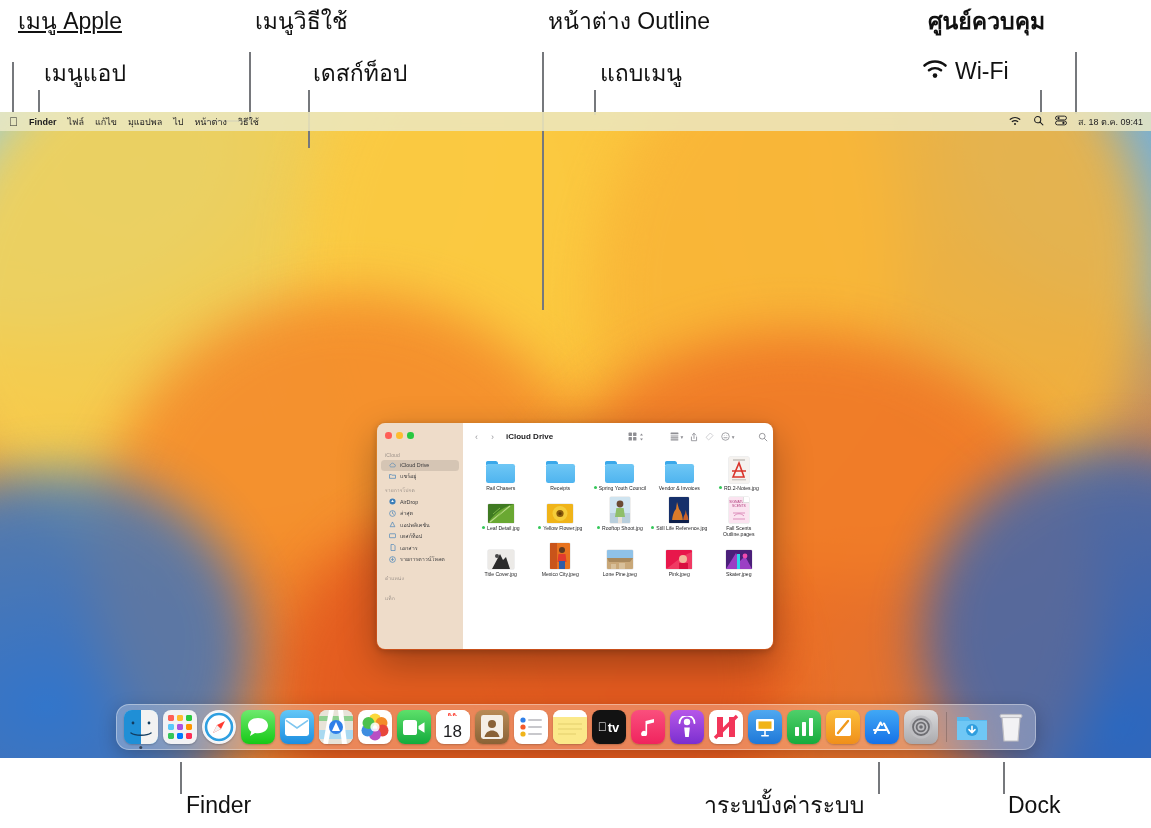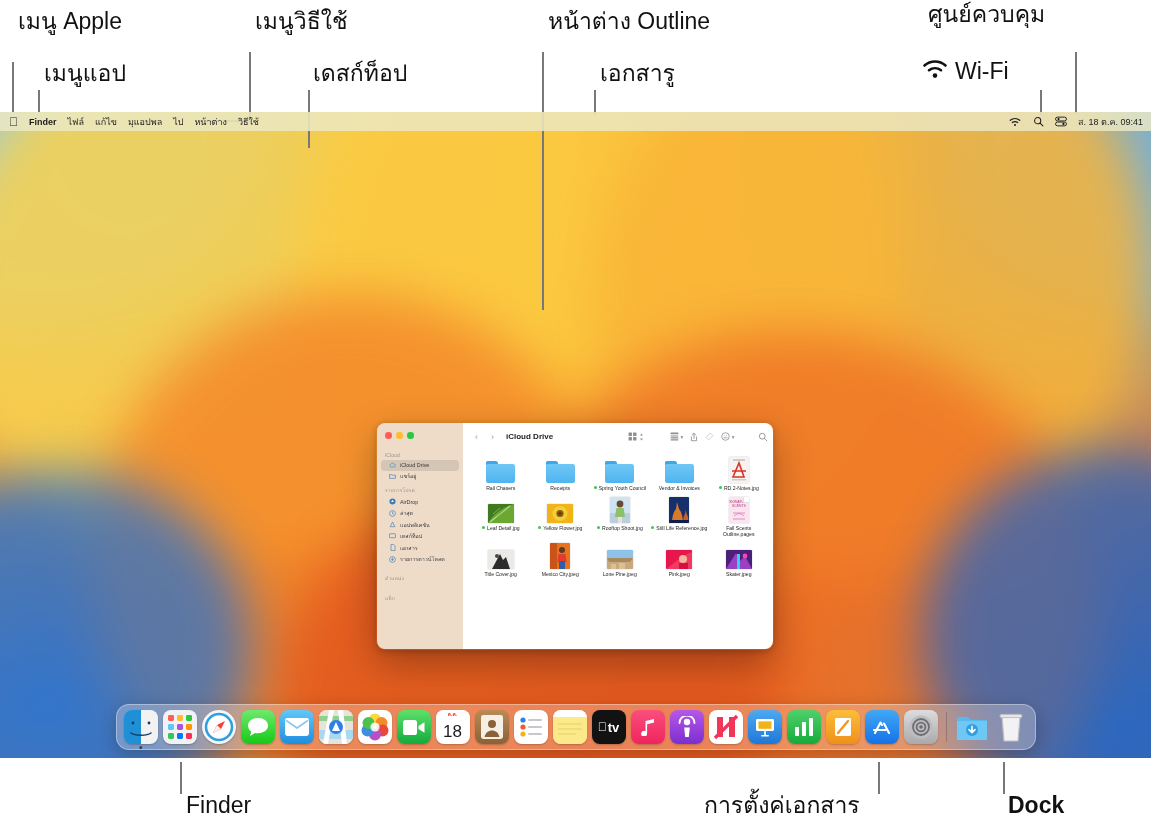--- a/index.html
+++ b/index.html
@@ -46,21 +46,21 @@
 
   
   #menubar {
     position:absolute; left:0; top:0; width:1151px; height:19px;
     background:rgba(235,233,198,0.82);
     backdrop-filter:blur(18px);
     display:flex; align-items:center; z-index:40;
     font-size:9px; color:#1c1c1e;
   }
   #menubar .left { display:flex; align-items:center; gap:11px; padding-left:9px; }
-  #menubar .right { margin-left:auto; display:flex; align-items:center; gap:11px; padding-right:8px; }
+  #menubar .right { margin-left:auto; display:flex; align-items:flex-start; gap:11px; padding-right:8px; }
   .mb-item { cursor:default; white-space:nowrap; }
   .mb-item.bold { font-weight:bold; }
   .apple-logo { font-size:12px; line-height:1; }
   .mb-icon { width:12px; height:12px; display:inline-flex; align-items:center; justify-content:center; }
   .mb-icon svg { display:block; }
   #clock { font-size:9px; white-space:nowrap; }
 
   
   #finder {
     position:absolute; left:376px; top:310px; width:398px; height:228px;
@@ -798,34 +798,34 @@
 <div class="leader h" style="left:205px; top:120px; width:46px; height:2px;"></div>
 <div class="leader" style="left:308px; top:90px;  height:58px;"></div>
 <div class="leader" style="left:542px; top:52px;  height:258px;"></div>
 <div class="leader" style="left:594px; top:90px;  height:25px;"></div>
 <div class="leader" style="left:1075px;top:52px;  height:62px;"></div>
 <div class="leader" style="left:1040px;top:90px;  height:25px;"></div>
 <div class="leader" style="left:180px; top:762px; height:32px;"></div>
 <div class="leader" style="left:878px; top:762px; height:32px;"></div>
 <div class="leader" style="left:1003px;top:762px; height:32px;"></div>
 
-<div class="callout" style="left:18px;  top:8px;">เมนู Apple</div>
+<div class="callout" style="left:18px;  top:8px;text-decoration:underline;">เมนู Apple</div>
 <div class="callout" style="left:44px;  top:60px;">เมนูแอป</div>
 <div class="callout" style="left:255px; top:8px;text-align:right;">เมนูวิธีใช้</div>
 <div class="callout" style="left:313px; top:60px;">เดสก์ท็อป</div>
 <div class="callout" style="left:548px; top:8px;">หน้าต่าง Outline</div>
-<div class="callout" style="left:600px; top:60px;">เอกสารู</div>
-<div class="callout" style="left:928px; top:1px;">ศูนย์ควบคุม</div>
+<div class="callout" style="left:600px; top:60px;">แถบเมนู</div>
+<div class="callout" style="left:928px; top:8px;font-weight:bold;">ศูนย์ควบคุม</div>
 <div class="callout" style="left:922px; top:58px; display:flex; align-items:center; gap:7px;">
   <span>
     <svg width="26" height="20" viewBox="0 0 26 20">
         <g fill="none" stroke="#111" stroke-width="2.6" stroke-linecap="round">
       <path d="M2.5 6.5a16 16 0 0 1 21 0"></path>
           <path d="M7 11.2a10 10 0 0 1 12 0"></path>
         </g>
       <circle cx="13" cy="16.6" r="2.3" fill="#111"></circle>
       </svg>
   </span>
   <span>Wi-Fi</span>
 </div>
 <div class="callout" style="left:186px; top:792px;">Finder</div>
-<div class="callout" style="left:704px; top:792px;">การตั้งค่เอกสาร</div>
-<div class="callout" style="left:1008px;top:792px;font-weight:bold;">Dock</div>
+<div class="callout" style="left:704px; top:792px;">าระบบั้งค่าระบบ</div>
+<div class="callout" style="left:1008px;top:792px;">Dock</div>
 
 </body></html>

